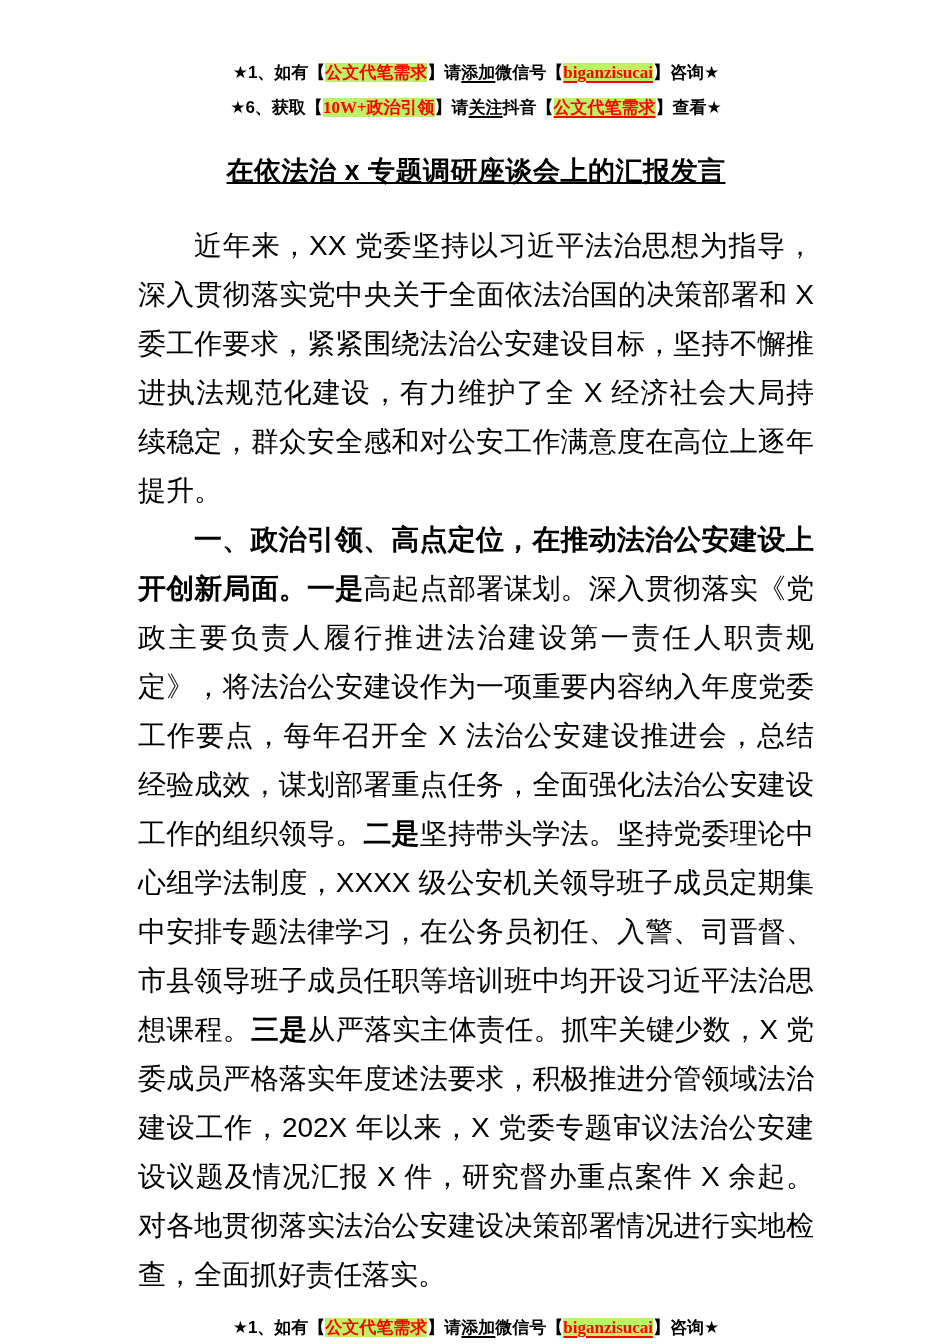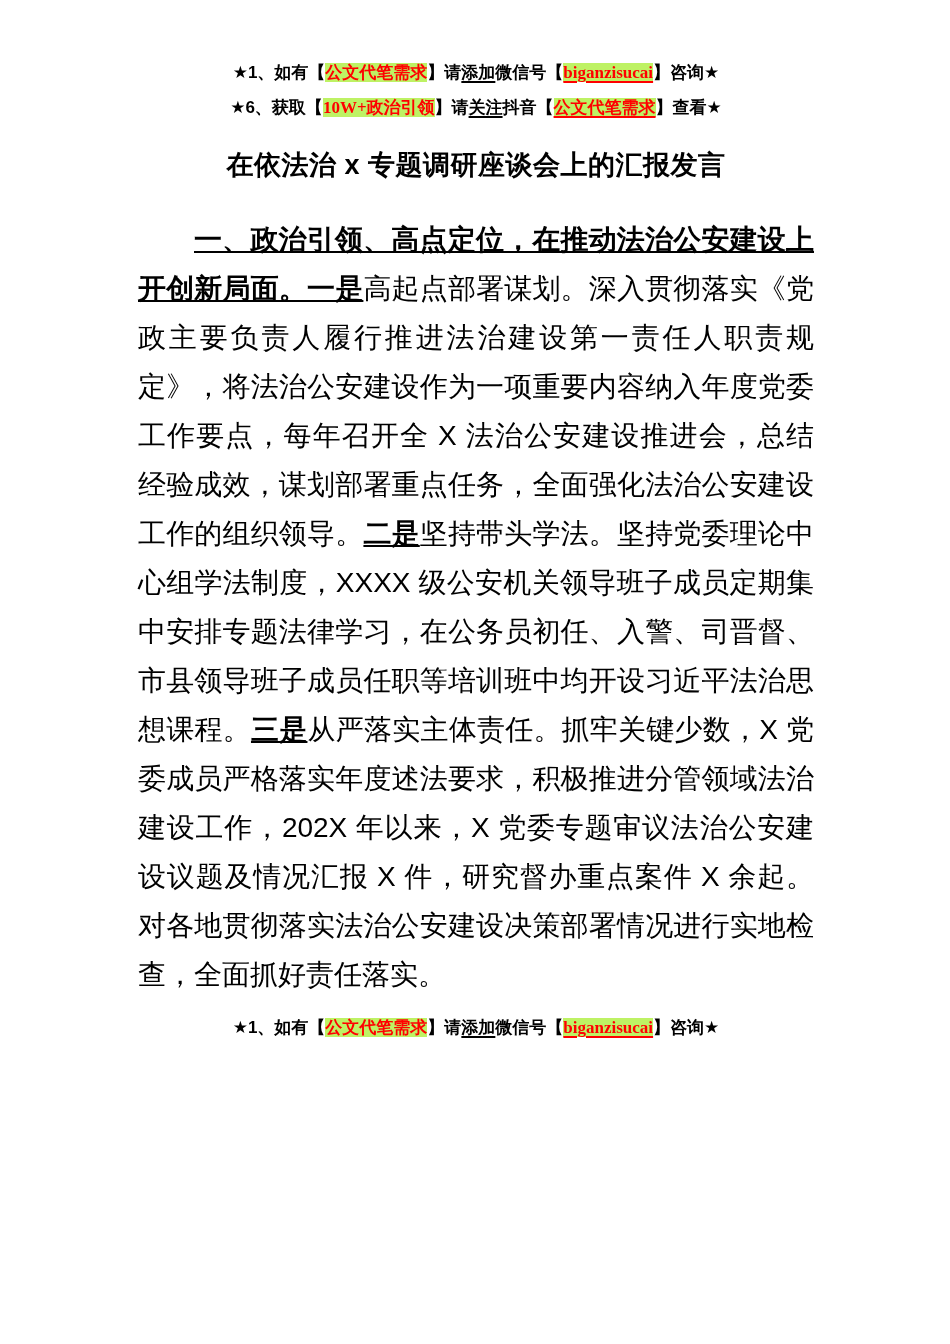--- a/index.html
+++ b/index.html
@@ -32,51 +32,53 @@
     font-family: Liberation Serif, serif;
   }
   .ul {
     text-decoration: underline;
     text-decoration-thickness: 2px;
     text-underline-offset: 3px;
     text-align: right;
   }
   
   .title {
-    margin-top: 20px;
+    margin-top: 26px;
     text-align: center;
     font-size: 27px;
     font-weight: 700;
     line-height: 40px;
     letter-spacing: 0.5px;
+    text-decoration: underline;
   }
   
   .body-text { margin-top: 30px; }
   .para {
     font-size: 28px;
     line-height: 49px;
     text-align: justify;
     text-indent: 56px;
     font-weight: 400;
   }
-  .para b { font-weight: 700; text-decoration: underline; }
+  .para b { font-weight: 700; }
 </style>
 </head>
 <body>
 
 <div class="page">
 
   <div class="promo">
     <p class="promo-line"><span>★1、如有【</span><mark class="hl">公文代笔需求</mark><span>】请</span><span class="ul">添加</span><span>微信号【</span><mark class="hl ul">biganzisucai</mark><span>】咨询★</span></p>
     <p class="promo-line"><span>★6、获取【</span><mark class="hl">10W+政治引领</mark><span>】请</span><span class="ul">关注</span><span>抖音【</span><mark class="hl ul">公文代笔需求</mark><span>】查看★</span></p>
   </div>
 
   <h1 class="title">在依法治 x 专题调研座谈会上的汇报发言</h1>
 
   <div class="body-text">
+    <p class="para"><span>近年来，XX 党委坚持以习近平法治思想为指导，深入贯彻落实党中央关于全面依法治国的决策部署和 X 委工作要求，紧紧围绕法治公安建设目标，坚持不懈推进执法规范化建设，有力维护了全 X 经济社会大局持续稳定，群众安全感和对公安工作满意度在高位上逐年提升。</span></p>
     <p class="para"><b>一、政治引领、高点定位，在推动法治公安建设上开创新局面。一是</b><span>高起点部署谋划。深入贯彻落实《党政主要负责人履行推进法治建设第一责任人职责规定》，将法治公安建设作为一项重要内容纳入年度党委工作要点，每年召开全 X 法治公安建设推进会，总结经验成效，谋划部署重点任务，全面强化法治公安建设工作的组织领导。</span><b>二是</b><span>坚持带头学法。坚持党委理论中心组学法制度，XXXX 级公安机关领导班子成员定期集中安排专题法律学习，在公务员初任、入警、司晋督、市县领导班子成员任职等培训班中均开设习近平法治思想课程。</span><b>三是</b><span>从严落实主体责任。抓牢关键少数，X 党委成员严格落实年度述法要求，积极推进分管领域法治建设工作，202X 年以来，X 党委专题审议法治公安建设议题及情况汇报 X 件，研究督办重点案件 X 余起。对各地贯彻落实法治公安建设决策部署情况进行实地检查，全面抓好责任落实。</span></p>
   </div>
 
   <div class="promo promo-bottom">
     <p class="promo-line"><span>★1、如有【</span><mark class="hl">公文代笔需求</mark><span>】请</span><span class="ul">添加</span><span>微信号【</span><mark class="hl ul">biganzisucai</mark><span>】咨询★</span></p>
 
   </div>
 
 </div>
 

